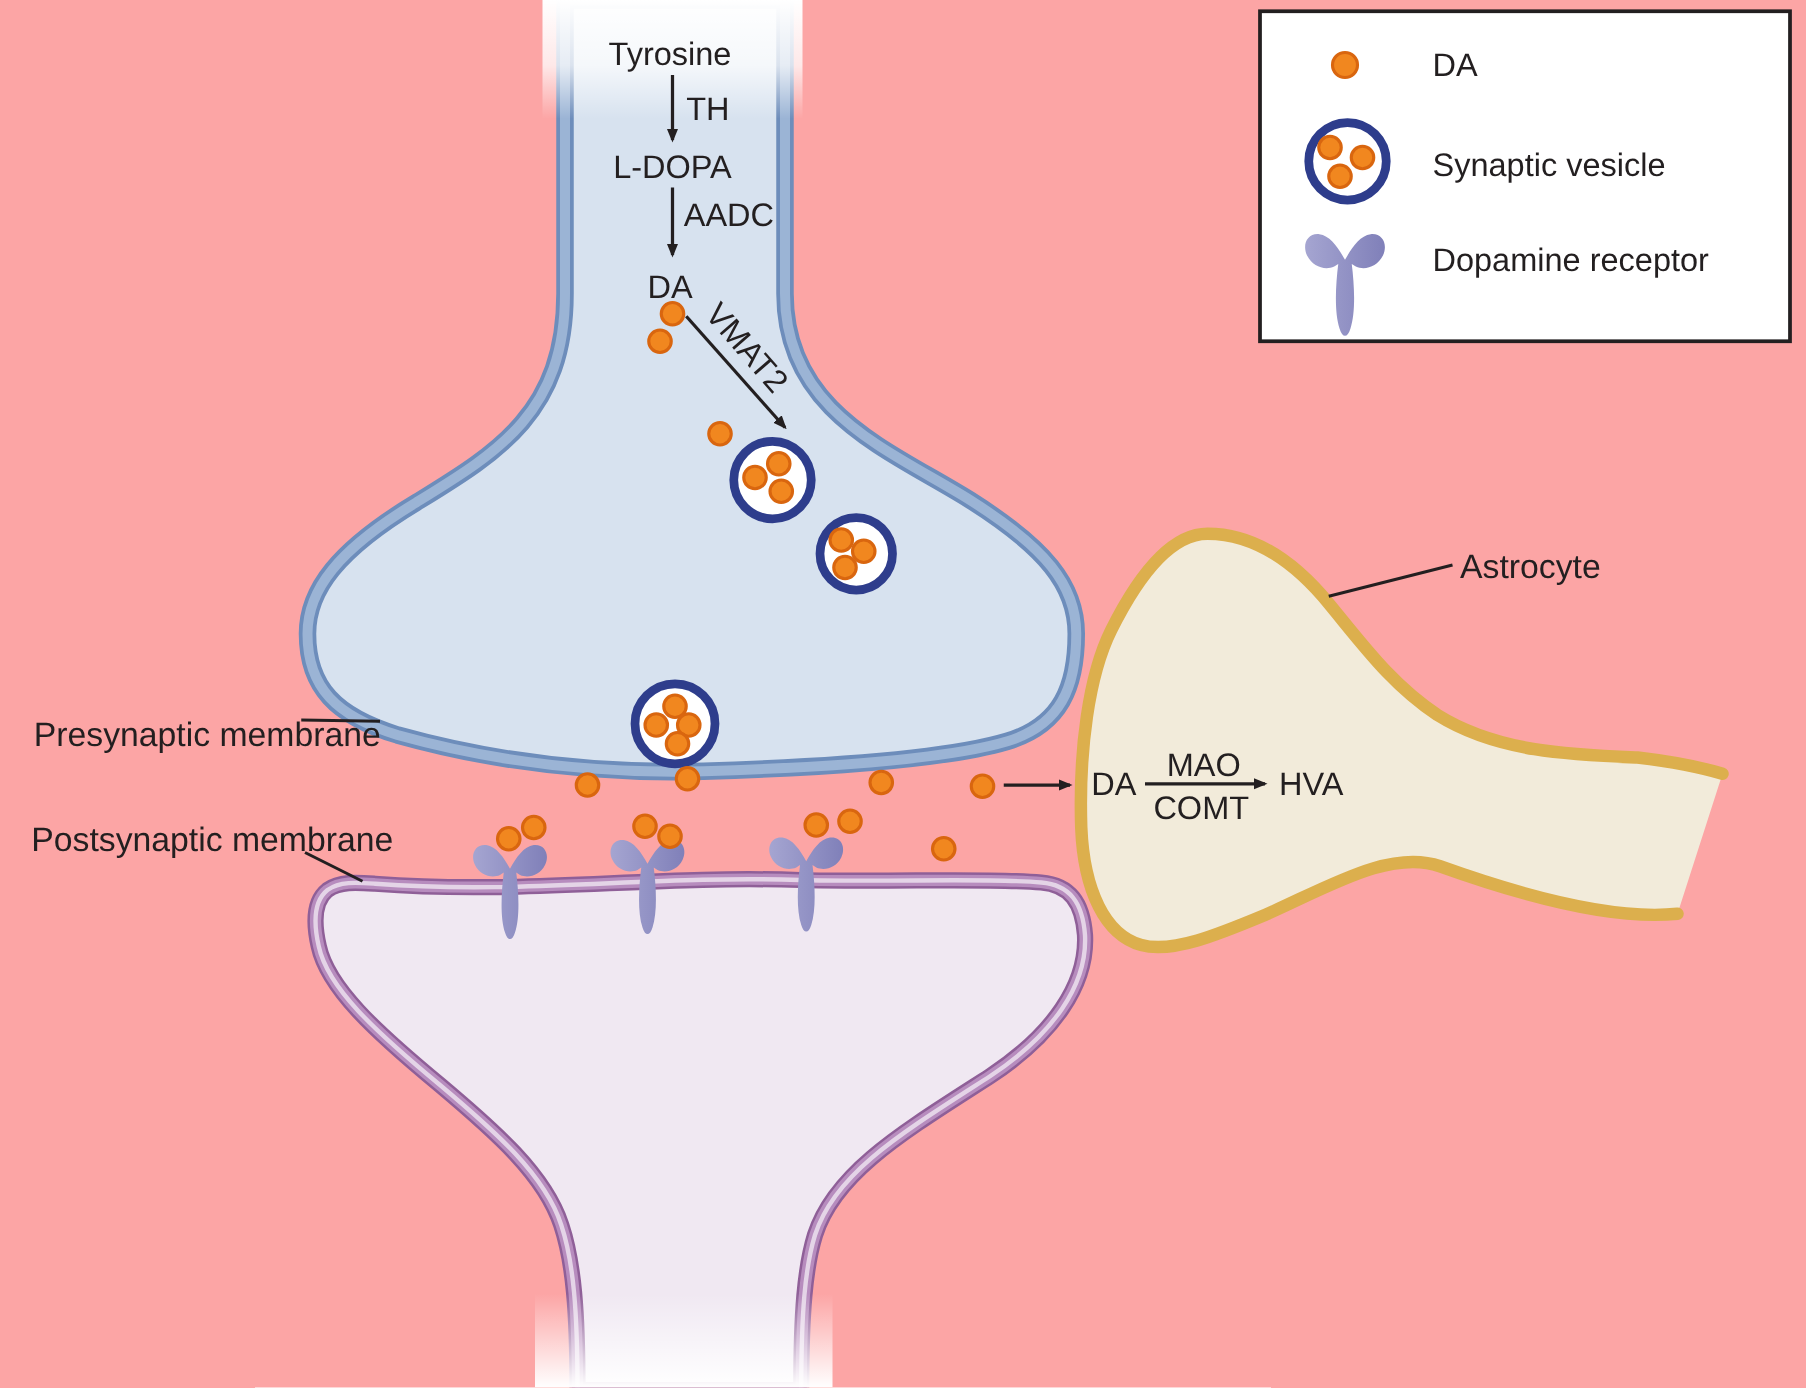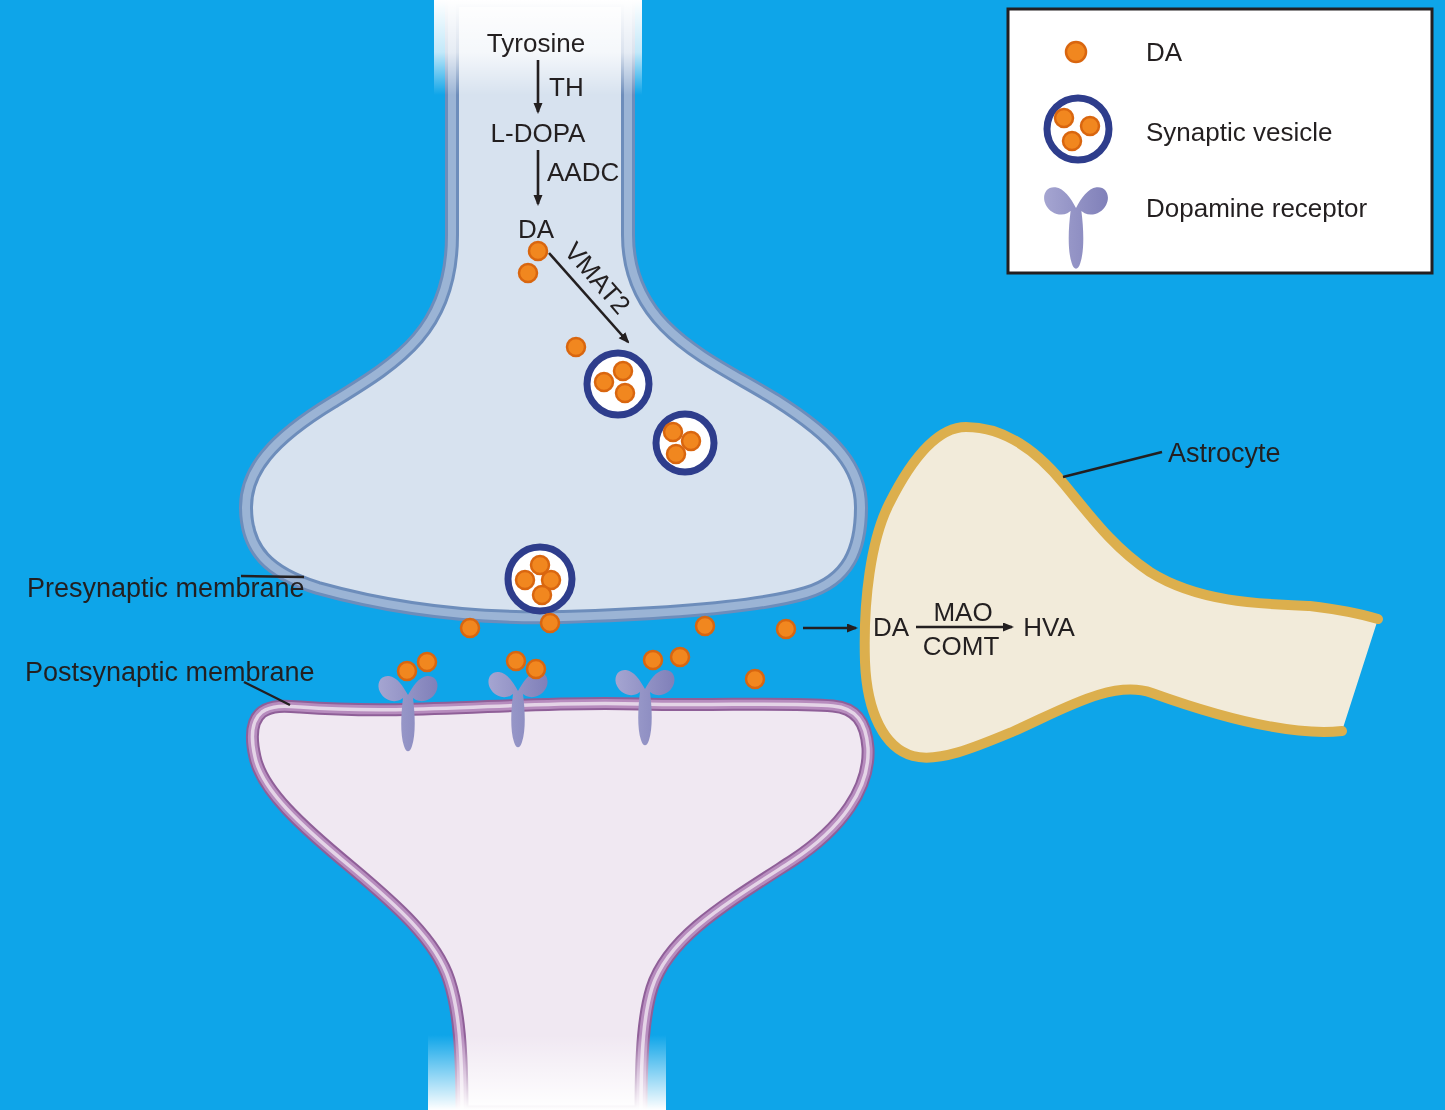--- a/index.html
+++ b/index.html
@@ -11,21 +11,21 @@
     --pre-dark:#6D8DBB;
     --pre-mid:#9BB4D5;
     --post-fill:#F0E8F2;
     --post-dark:#8F5F98;
     --post-mid:#B78CBE;
     --post-light:#E4D4E7;
     --astro-fill:#F2EBDA;
     --astro-edge:#DCAF4D;
   }
   html,body{margin:0;padding:0;background:#ffffff;}
-  .stage{width:1445px;height:1110px;position:relative;background:#0ea5e9;}
+  .stage{width:1445px;height:1110px;position:relative;background:#fca5a5;}
   svg{display:block;}
   text{font-family:"Liberation Sans","DejaVu Sans",sans-serif;fill:var(--ink);}
   .lbl{font-size:26px;}
   .lbl-big{font-size:27px;}
   .da-dot{fill:var(--da);stroke:var(--da-edge);stroke-width:2.5;}
   .ves-ring{fill:#ffffff;stroke:var(--ves-ring);stroke-width:7;}
   .arrow{stroke:var(--ink);stroke-width:2.6;fill:none;}
   .ptr{stroke:var(--ink);stroke-width:2.4;fill:none;}
   .pre-shape-dark{fill:var(--pre-fill);stroke:var(--pre-dark);stroke-width:14;}
   .pre-shape-mid{fill:none;stroke:var(--pre-mid);stroke-width:8;}

